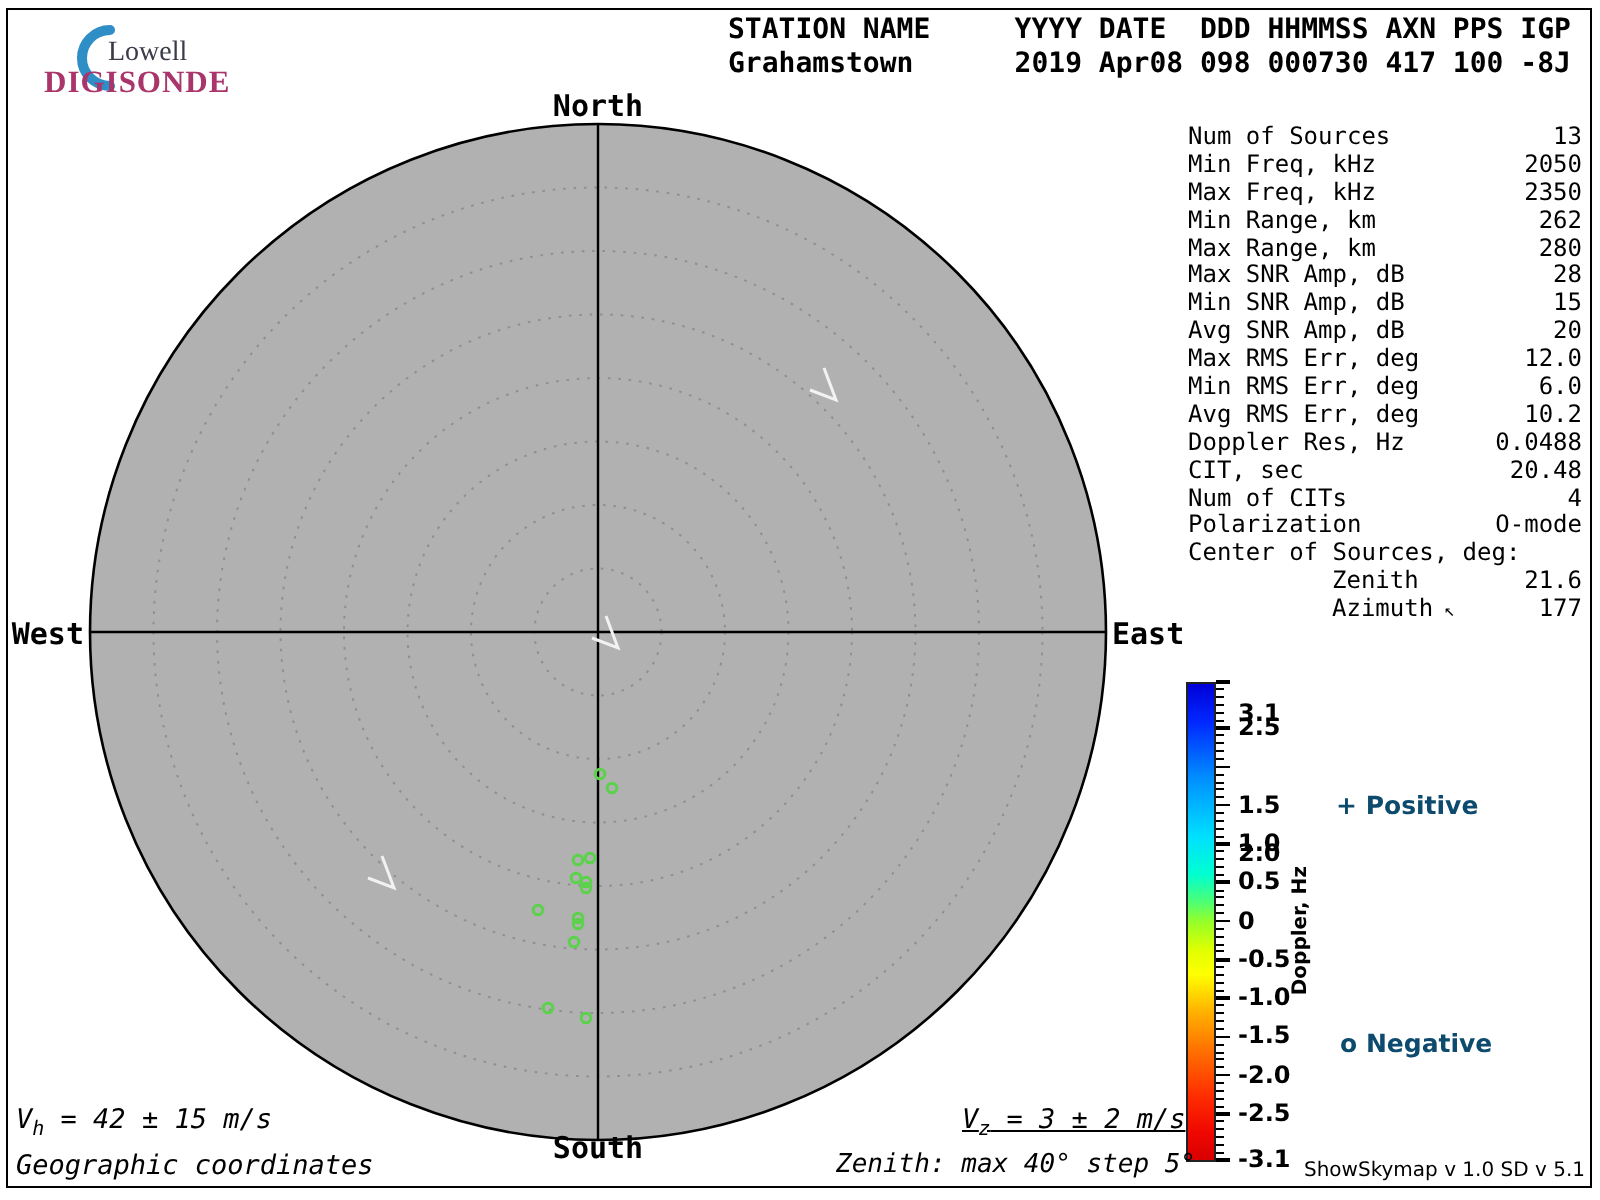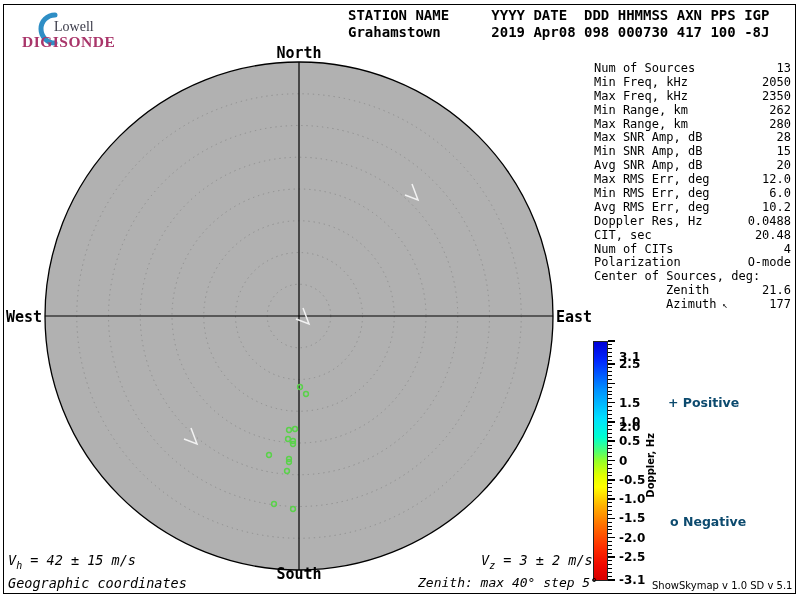--- a/index.html
+++ b/index.html
@@ -9,21 +9,21 @@
 
   
   .logo{position:absolute;left:10px;top:8px;width:140px;height:42px;}
   .logo-crescent{position:absolute;left:18px;top:2px;}
   .logo-lowell{position:absolute;left:44px;top:11px;font-family:"Liberation Serif",serif;
                font-size:14px;color:#3b3b49;}
   .logo-digisonde{position:absolute;left:12px;top:25px;font-family:"Liberation Serif",serif;
                font-size:15.5px;font-weight:600;color:#a9356a;letter-spacing:.5px;}
 
   
-  .hdr{position:absolute;left:348px;white-space:pre;font-weight:bold;font-size:14px;line-height:16px;}
+  .hdr{position:absolute;left:364px;white-space:pre;font-weight:bold;font-size:14px;line-height:16px;}
   .hdr1{top:7px;} .hdr2{top:24px;}
 
   
   .compass{position:absolute;font-weight:bold;font-size:15px;}
   .north{left:0;top:44px;width:598px;text-align:center;}
   .south{left:0;top:565px;width:598px;text-align:center;}
   .west{left:0;top:308px;width:42px;text-align:right;}
   .east{left:556px;top:308px;}
 
   .plot-svg{position:absolute;left:0;top:0;}
@@ -47,21 +47,21 @@
   .cbar-title{position:absolute;left:645px;top:433px;writing-mode:vertical-rl;transform:rotate(180deg);
           font-family:"DejaVu Sans","Liberation Sans",sans-serif;font-weight:bold;font-size:10px;}
   .legend{position:absolute;font-family:"DejaVu Sans","Liberation Sans",sans-serif;
           font-weight:bold;font-size:12.5px;}
   .legend-pos{left:668px;top:395px;}
   .legend-neg{left:670px;top:514px;}
 
   
   .ftr{position:absolute;font-style:italic;font-size:13.5px;}
   .vh{left:8px;top:552px;} .geo{left:8px;top:575px;}
-  .vz{left:481px;top:552px;} .zen{left:418px;top:575px;font-size:13px;}
+  .vz{left:481px;top:552px;text-decoration:underline;} .zen{left:418px;top:575px;font-size:13px;}
   sub{font-size:10px;font-style:italic;}
   .ver{position:absolute;left:652px;top:580px;font-family:"DejaVu Sans","Liberation Sans",sans-serif;
        font-size:10px;}
 </style>
 </head>
 <body>
 
 <div class="canvas">
 
   <svg class="plot-svg" width="800" height="600" viewBox="0 0 800 600">

